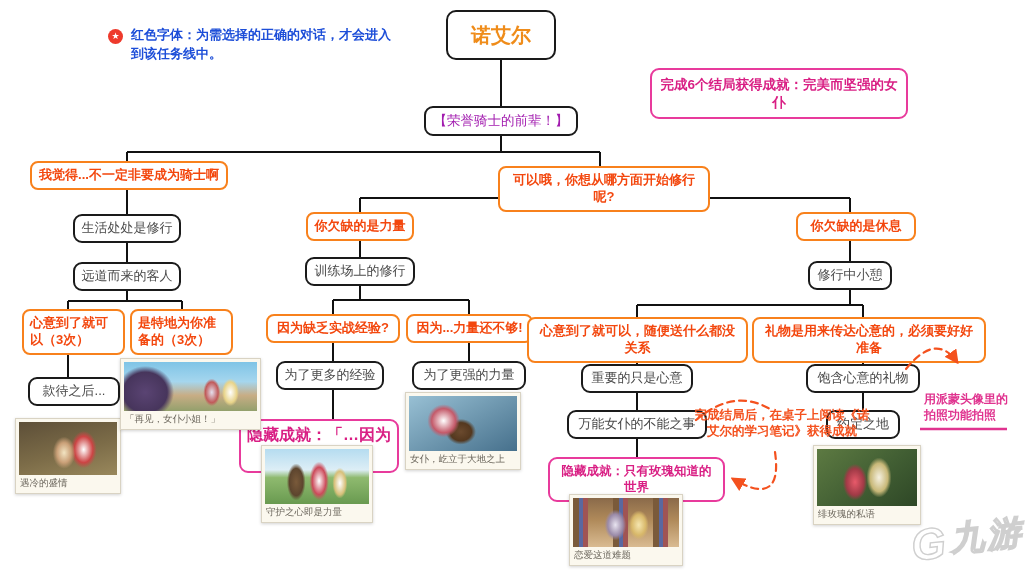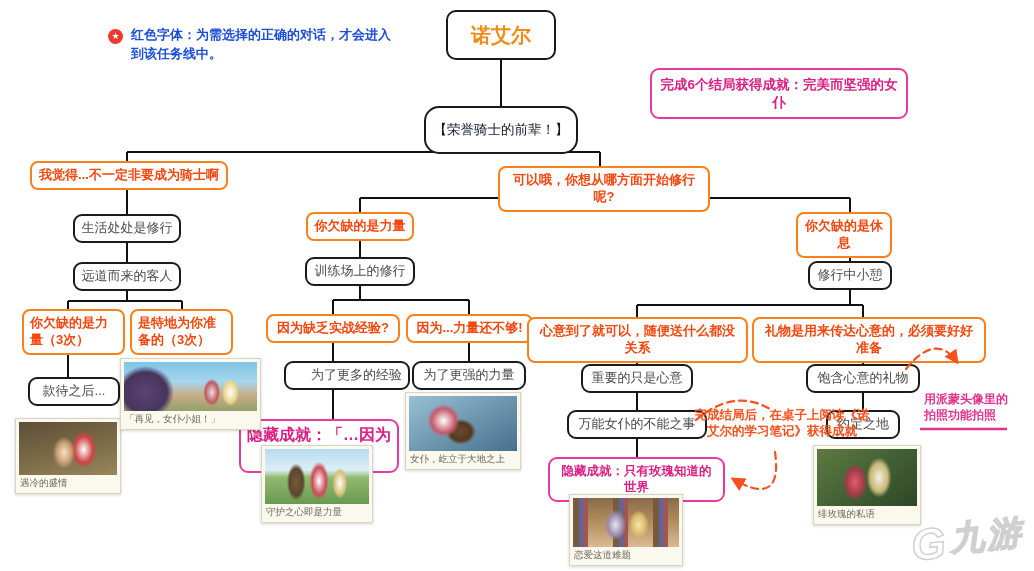--- a/index.html
+++ b/index.html
@@ -7,21 +7,21 @@
           font-family:"Liberation Sans","DejaVu Sans",sans-serif;}
   svg.wires{position:absolute;left:0;top:0;z-index:0;}
   svg.overwires{position:absolute;left:0;top:0;z-index:3;pointer-events:none;}
   .node{position:absolute;z-index:2;background:#fff;border:2px solid #1a1a1a;border-radius:9px;
         padding:4px 6px;font-size:13px;color:#4a4a4a;text-align:center;line-height:1.3;
         box-sizing:border-box;}
   .node.orange{border:2.5px solid #f8811c;color:#f3470e;font-weight:bold;border-radius:8px;}
   .node.pink{border:2px solid #e83a9c;color:#d91f84;font-weight:bold;}
   .node.ta-l{text-align:left;}
   .title-node{font-size:20px;font-weight:bold;color:#ef8c1a;padding:10px 0;border-width:2.5px;border-radius:10px;}
-  .subtitle-node{font-size:13.5px;color:#0f172a;padding:13px 2px;border-radius:15px;}
+  .subtitle-node{font-size:13.5px;color:#a21caf;padding:4px 2px;}
   .legend{position:absolute;z-index:2;display:flex;gap:8px;align-items:flex-start;}
   .legend .dot{width:15px;height:15px;border-radius:50%;background:#ee3a2c;color:#fff;
                font-size:9px;line-height:15px;text-align:center;flex:0 0 auto;margin-top:3px;}
   .legend .txt{font-size:13px;font-weight:bold;color:#1d4ed8;line-height:1.45;width:268px;text-align:left;}
   .note{position:absolute;z-index:2;font-weight:bold;line-height:1.3;}
   .note.red{color:#f4511e;font-size:12.5px;text-align:center;}
   .note.pinkt{color:#e0338f;font-size:12px;text-align:left;}
   .shot{position:absolute;z-index:2;margin:0;background:#fbf8ee;border:1px solid #d9d3c3;
         box-shadow:0 1px 3px rgba(0,0,0,.18);padding:3px;box-sizing:border-box;
         display:flex;flex-direction:column;}
@@ -79,33 +79,33 @@
 
   <div class="node pink" style="left:650px;top:68px;width:258px;padding:6px 4px;font-size:13.5px;">完成6个结局获得成就：完美而坚强的女仆</div>
 
   <div class="node subtitle-node" style="left:424px;top:106px;width:154px;">【荣誉骑士的前辈！】</div>
 
   <div class="node orange" style="left:30px;top:161px;width:198px;">我觉得...不一定非要成为骑士啊</div>
   <div class="node orange" style="left:498px;top:166px;width:212px;">可以哦，你想从哪方面开始修行呢?</div>
 
   <div class="node" style="left:73px;top:214px;width:108px;">生活处处是修行</div>
   <div class="node" style="left:73px;top:262px;width:108px;">远道而来的客人</div>
-  <div class="node orange ta-l" style="left:22px;top:309px;width:103px;">你欠缺的是力量（3次）</div>
+  <div class="node orange ta-l" style="left:22px;top:309px;width:103px;">心意到了就可以（3次）</div>
   <div class="node orange ta-l" style="left:130px;top:309px;width:103px;">是特地为你准备的（3次）</div>
   <div class="node" style="left:28px;top:377px;width:92px;">款待之后...</div>
 
   <div class="node orange" style="left:306px;top:212px;width:108px;">你欠缺的是力量</div>
   <div class="node" style="left:305px;top:257px;width:110px;">训练场上的修行</div>
   <div class="node orange" style="left:266px;top:314px;width:134px;">因为缺乏实战经验?</div>
   <div class="node orange" style="left:406px;top:314px;width:127px;">因为...力量还不够!</div>
-  <div class="node" style="left:284px;top:361px;width:126px;text-align:right;">为了更多的经验</div>
+  <div class="node" style="left:276px;top:361px;width:108px;">为了更多的经验</div>
   <div class="node" style="left:412px;top:361px;width:114px;">为了更强的力量</div>
   <div class="node pink" style="left:239px;top:408px;width:160px;font-size:16px;margin-top:11px;">隐藏成就：「…因为羁绊。」</div>
 
-  <div class="node orange" style="left:796px;top:212px;width:96px;">你欠缺的是休息</div>
+  <div class="node orange" style="left:796px;top:212px;width:120px;">你欠缺的是休息</div>
   <div class="node" style="left:808px;top:261px;width:84px;">修行中小憩</div>
   <div class="node orange" style="left:527px;top:317px;width:221px;">心意到了就可以，随便送什么都没关系</div>
   <div class="node orange" style="left:752px;top:317px;width:234px;">礼物是用来传达心意的，必须要好好准备</div>
   <div class="node" style="left:581px;top:364px;width:112px;">重要的只是心意</div>
   <div class="node" style="left:806px;top:364px;width:114px;">饱含心意的礼物</div>
   <div class="node" style="left:567px;top:410px;width:140px;">万能女仆的不能之事</div>
   <div class="node" style="left:826px;top:410px;width:74px;text-align:center;">约定之地</div>
   <div class="node pink" style="left:548px;top:457px;width:177px;font-size:12.5px;">隐藏成就：只有玫瑰知道的世界</div>
 
   <div class="note red" style="left:690px;top:407px;width:184px;">完成结局后，在桌子上阅读《诺艾尔的学习笔记》获得成就</div>

